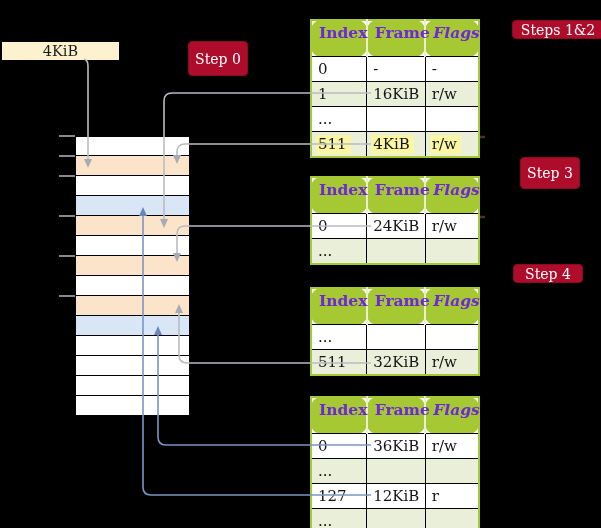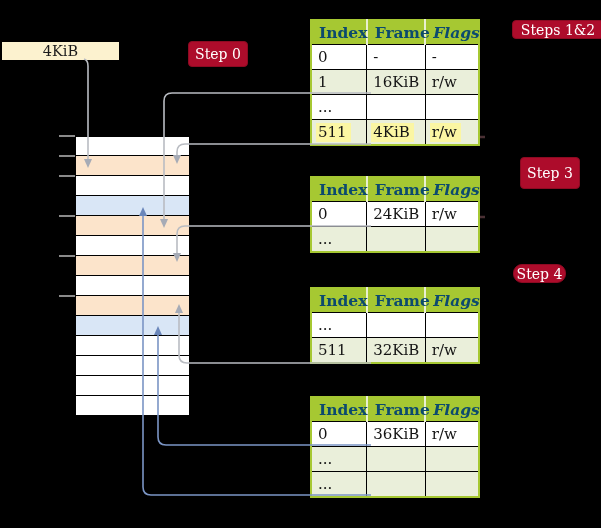--- a/index.html
+++ b/index.html
@@ -12,24 +12,24 @@
     position:absolute;left:2px;top:42px;width:117px;height:18px;
     background:#FCF2CF;color:#1b1b1b;font-size:14.5px;
     display:flex;align-items:center;justify-content:center;
   }
   
   .badge{
     position:absolute;background:#AD0C2B;border:1px solid #8c0a22;border-radius:4px;
     color:#fff;font-size:14px;display:flex;align-items:center;justify-content:center;
     box-sizing:border-box;white-space:nowrap;
   }
-  #badge-step0 {left:188px;top:41px;width:60px;height:26px;}
+  #badge-step0 {left:188px;top:41px;width:60px;height:35px;}
   #badge-steps12{left:512px;top:20px;width:92px;height:19px;}
   #badge-step3 {left:520px;top:157px;width:60px;height:32px;}
-  #badge-step4 {left:513px;top:264px;width:53px;height:19px;border-radius:9px;}
+  #badge-step4 {left:513px;top:264px;width:70px;height:19px;}
   
   .stack{position:absolute;left:75px;top:136px;width:115px;}
   .mrow{height:20px;box-sizing:border-box;border:1px solid #000;}
   .mrow + .mrow{border-top:none;margin-top:0;}
   .mrow.white {background:#ffffff;}
   .mrow.orange{background:#FCE4CB;}
   .mrow.blue  {background:#D9E6F6;}
   .tick{position:absolute;left:59px;width:16px;height:2px;background:#8a8a8a;}
   
   table.ptable{
@@ -37,22 +37,22 @@
     border:2px solid #A6C832;background:#fff;table-layout:fixed;
   }
   #table-steps12    {top:19px;}
   #table-step3      {top:176px;}
   #table-step4-upper{top:287px;}
   #table-step4-lower{top:396px;}
   .ptable col.c1{width:55px;}
   .ptable col.c2{width:58px;}
   .ptable col.c3{width:53px;}
   .ptable th{
-    background:#A6C832;color:#0c4a6e;font-size:15.5px;font-weight:bold;text-align:left;
-    height:23px;padding:0 0 0 7px;border-right:2px solid #e9efd2;border-bottom:1px solid #000;
+    background:#A6C832;color:#6d28d9;font-size:15.5px;font-weight:bold;text-align:left;
+    height:23px;padding:0 0 12px 7px;border-right:2px solid #e9efd2;border-bottom:1px solid #000;border-radius:10px;
   }
   .ptable th:last-child{border-right:none;font-style:italic;}
   .ptable td{
     height:24px;padding:0 0 0 6px;font-size:15px;color:#141414;
     border:1px solid #000;border-left:none;border-right:1px solid #000;
     background:#fff;white-space:nowrap;overflow:hidden;
   }
   .ptable td:first-child{border-left:none;}
   .ptable td:last-child{border-right:none;}
   .ptable tr.shade td{background:#EAEFDA;}
@@ -214,20 +214,25 @@
       <tr>
         <td>0</td>
         <td>36KiB</td>
         <td>r/w</td>
       </tr>
       <tr class="shade">
         <td>...</td>
         <td></td>
         <td></td>
       </tr>
+      <tr>
+        <td>127</td>
+        <td>12KiB</td>
+        <td>r</td>
+      </tr>
       <tr class="shade">
         <td>...</td>
         <td></td>
         <td></td>
       </tr>
     </tbody>
   </table>
 
   <svg id="overlay" width="601" height="528" viewBox="0 0 601 528">
 

